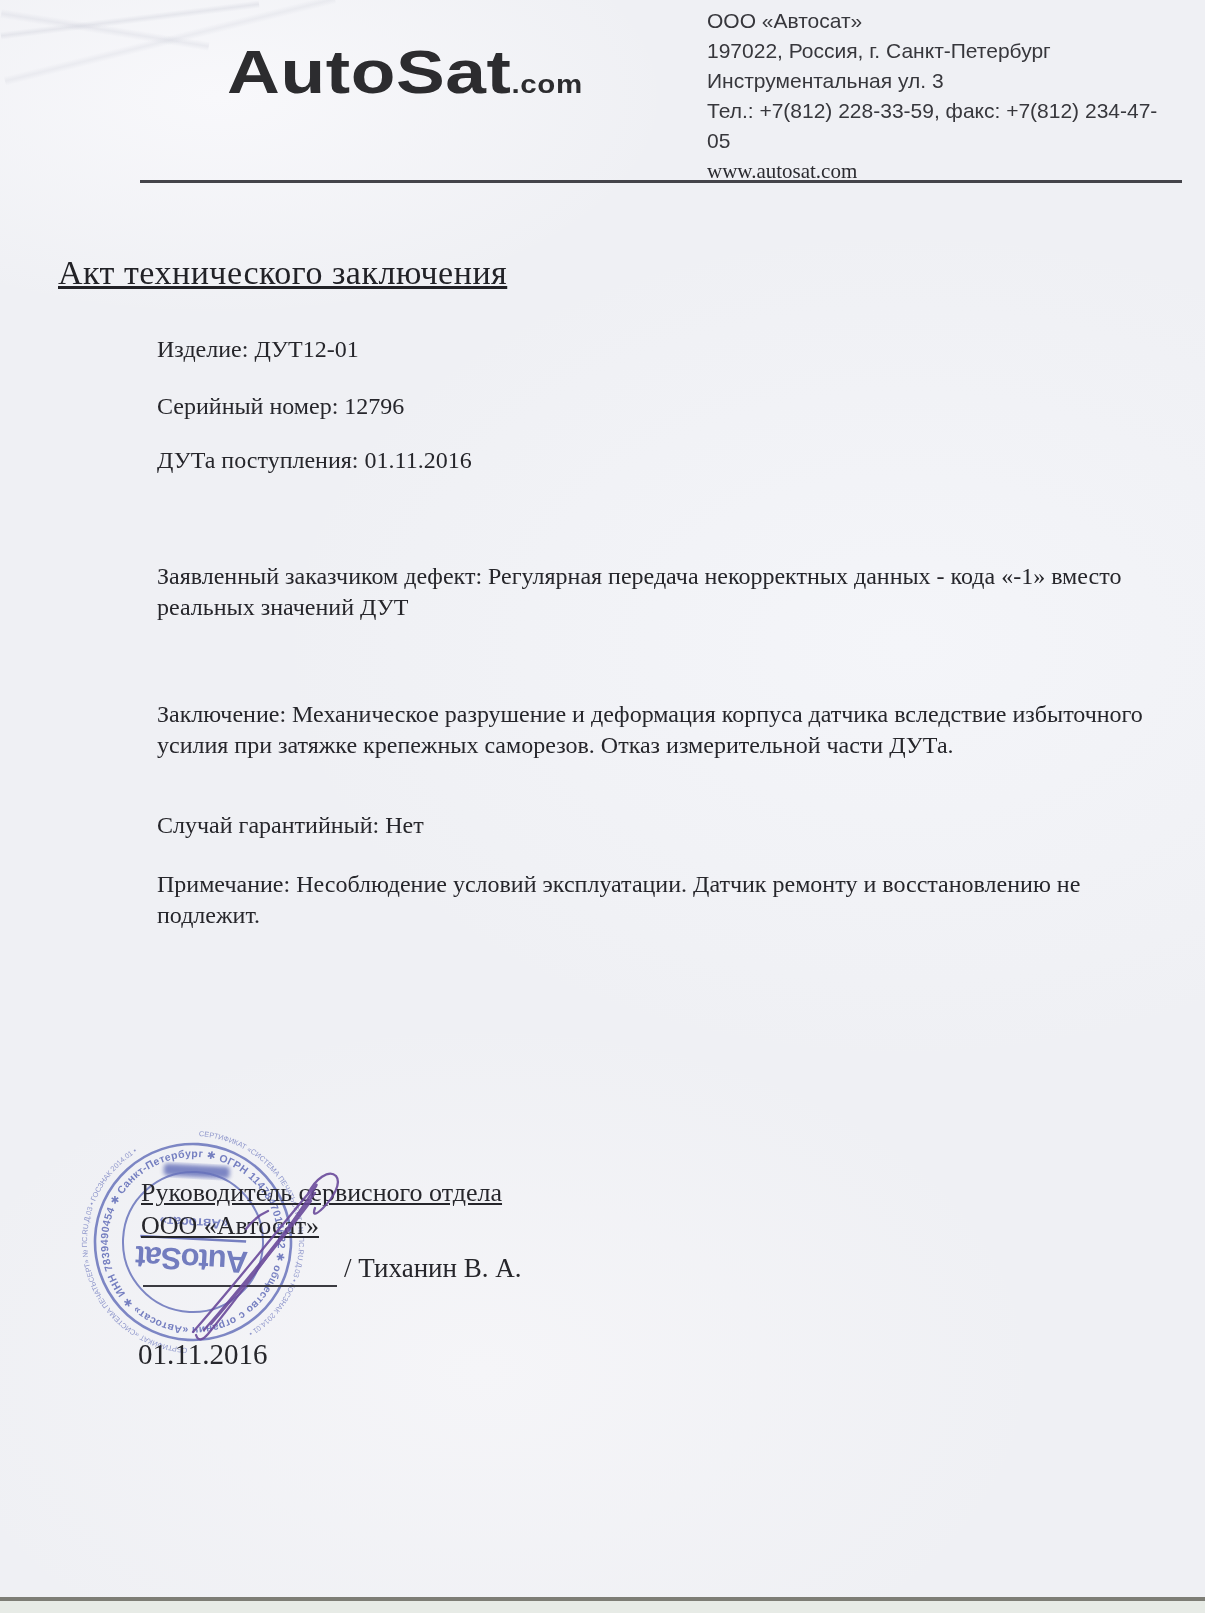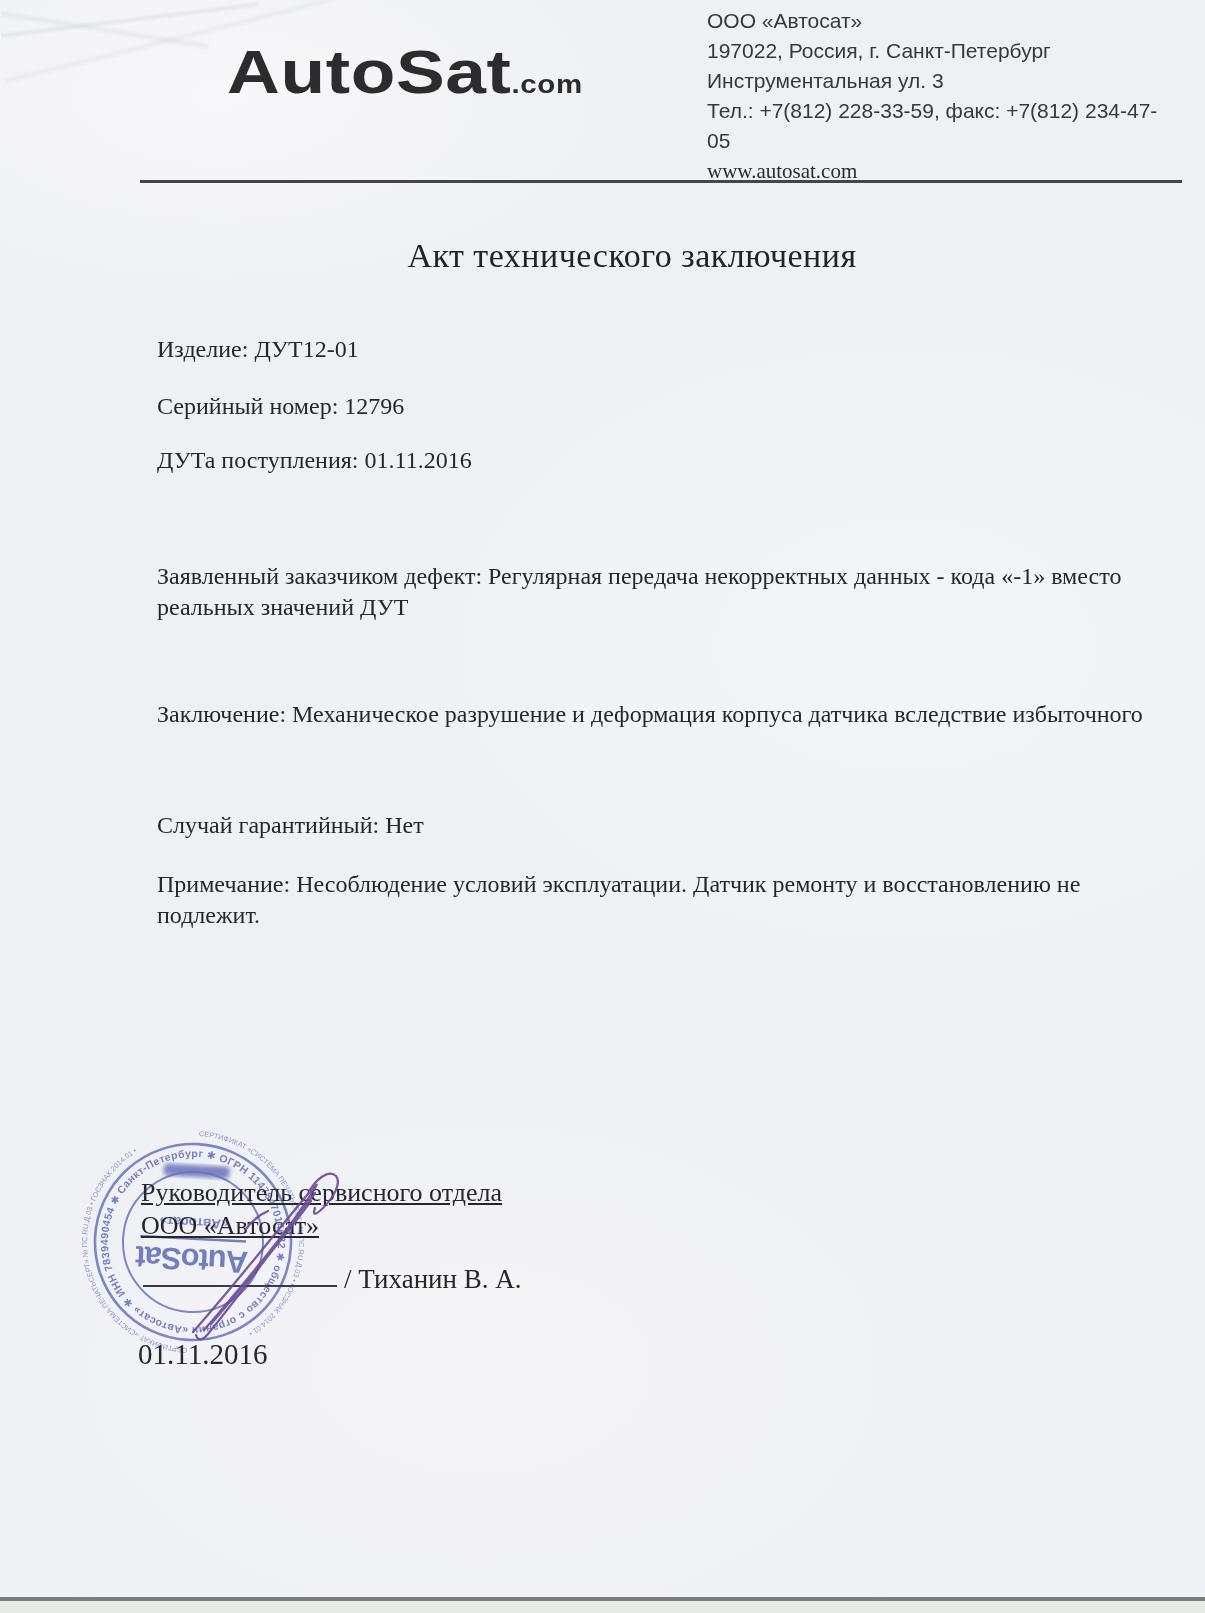--- a/index.html
+++ b/index.html
@@ -18,28 +18,28 @@
   .crease3{left:880;top:960;width:340px;height:80px;transform:rotate(-14deg);
     background:linear-gradient(180deg,rgba(255,255,255,0) 44%,rgba(206,208,218,.28) 50%,rgba(255,255,255,0) 56%);}
   .logo{position:absolute;left:227px;top:36px;font-family:"Liberation Sans","DejaVu Sans",sans-serif;
     font-weight:700;color:#2c2c2f;transform:scaleX(1.18);transform-origin:left top;white-space:nowrap;}
   .logo .brand{font-size:62px;letter-spacing:0.5px;}
   .logo .tld{font-size:25px;letter-spacing:0.5px;}
   .company{position:absolute;left:707px;top:6px;width:478px;
     font-family:"Liberation Sans","DejaVu Sans",sans-serif;font-size:21px;line-height:30px;color:#37373c;}
   .company .site{font-family:"Liberation Serif","DejaVu Serif",serif;text-decoration:underline;color:#2b2b30;}
   .rule{position:absolute;left:140px;top:180px;width:1042px;height:3px;background:#44444a;}
-  .title{position:absolute;left:58px;top:237px;width:1148px;text-align:center;
-    font-size:34px;letter-spacing:0.5px;color:#222227;}
+  .title{position:absolute;left:58px;top:254px;width:1148px;text-align:left;
+    font-size:34px;letter-spacing:0.5px;color:#222227;text-decoration:underline;}
   .field{position:absolute;left:157px;width:1000px;font-size:24px;line-height:31px;white-space:pre-wrap;}
   .f1{top:334px}.f2{top:391px}.f3{top:445px}.f4{top:501px}
   .f5{top:561px}.f6{top:699px}.f7{top:810px}.f8{top:869px}
   .sigblock{position:absolute;left:141px;top:1176px;font-size:26px;line-height:33px;color:#26262b;text-decoration:underline;}
   .sigline{position:absolute;left:143px;top:1263px;width:194px;height:22px;border-bottom:2px solid #3a3a40;}
-  .signame{position:absolute;left:344px;top:1253px;font-size:27px;color:#26262b;margin-top:11px;}
+  .signame{position:absolute;left:344px;top:1253px;font-size:27px;color:#26262b;}
   .sigdate{position:absolute;left:138px;top:1338px;font-size:29px;color:#26262b;}
   .stamp{position:absolute;left:68px;top:1117px;width:250px;height:250px;opacity:.82;}
   .inkoverlay{position:absolute;left:0;top:0;width:1205px;height:1613px;pointer-events:none;}
   .scan-edge{position:absolute;left:0;top:1597px;width:1205px;height:4px;background:#7d7d75;}
   .scan-bed{position:absolute;left:0;top:1601px;width:1205px;height:12px;background:#e7ebe6;}
 </style>
 </head>
 <body>
 
 <div class="page">
@@ -60,21 +60,21 @@
   </div>
 
   <div class="rule"></div>
 
   <div class="title">Акт технического заключения</div>
 
   <div class="field f1"><span>Изделие:</span> <span>ДУТ12-01</span></div>
   <div class="field f2"><span>Серийный номер:</span> <span>12796</span></div>
   <div class="field f3"><span>ДУТа поступления:</span> <span>01.11.2016</span></div>
   <div class="field f5"><span>Заявленный заказчиком дефект:</span> <span>Регулярная передача некорректных данных - кода «-1» вместо</span><div>реальных значений ДУТ</div></div>
-  <div class="field f6"><span>Заключение:</span> <span>Механическое разрушение и деформация корпуса датчика вследствие избыточного</span></div>
+  <div class="field f6"><span>Заключение:</span> <span>Механическое разрушение и деформация корпуса датчика вследствие избыточного</span><div>усилия при затяжке крепежных саморезов. Отказ измерительной части ДУТа.</div></div>
   <div class="field f7"><span>Случай гарантийный:</span> <span>Нет</span></div>
   <div class="field f8"><span>Примечание:</span> <span>Несоблюдение условий эксплуатации. Датчик ремонту и восстановлению не</span><div>подлежит.</div></div>
 
   <svg class="stamp" viewBox="0 0 250 250">
     <defs>
       <path id="ringPath" d="M125,40 a85,85 0 1 1 -0.02,0"></path>
       <path id="outerPath" d="M125,19 a106,106 0 1 1 -0.02,0"></path>
       <filter id="smudge">
           <feGaussianBlur stdDeviation="2.2"></feGaussianBlur>
         </filter>

